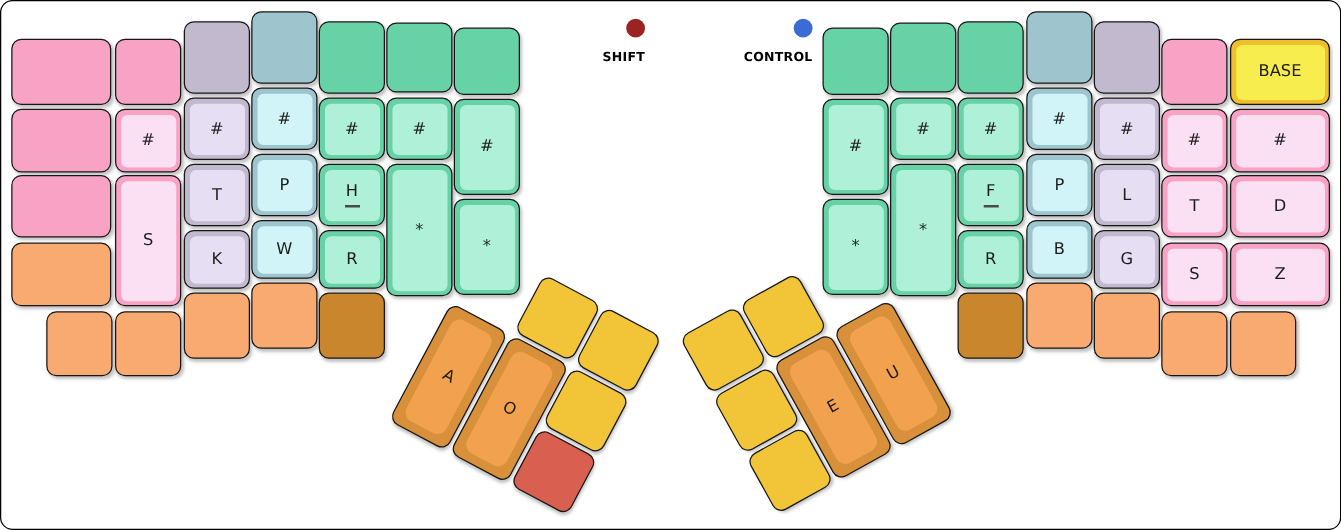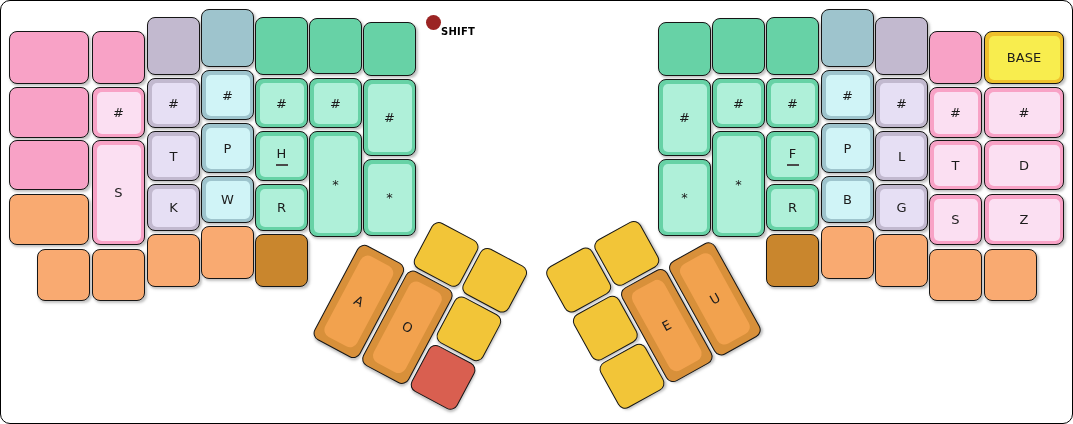--- a/index.html
+++ b/index.html
@@ -7,33 +7,37 @@
   .board{position:absolute;left:0;top:0;width:1073px;height:424px;border:1.5px solid #000;
          border-radius:10px;box-sizing:border-box;background:#fff;overflow:hidden;}
   .key{position:absolute;border:1.6px solid #161616;border-radius:8px;box-sizing:border-box;
        box-shadow:1.5px 2px 2.5px rgba(80,80,80,.35);}
   .cap{position:absolute;inset:3.5px;border-radius:5px;display:flex;flex-direction:column;
        align-items:center;justify-content:center;}
   .key.big .cap{inset:7px;border-radius:8px;}
   .klabel{font-size:13px;color:#1c1c1c;line-height:1;}
   .home-dash{width:12px;height:2px;background:#4a4a4a;margin-top:4px;}
   .thumb-cluster{position:absolute;width:0;height:0;transform-origin:0 0;}
-  .indicator{position:absolute;top:14px;width:90px;display:flex;flex-direction:row;align-items:flex-start;}
+  .indicator{position:absolute;top:14px;width:90px;display:flex;flex-direction:column;align-items:flex-end;}
   .ind-0{left:425px;} .ind-1{left:492px;} .ind-2{left:559px;}
   .dot{width:15px;height:15px;border-radius:50%;}
   .ind-label{margin-top:11px;font-size:10px;font-weight:bold;color:#000;letter-spacing:.2px;}
 </style>
 </head>
 <body>
 
 <div class="board">
 
   <div class="indicator ind-0">
     <div class="dot" style="background: rgb(155, 36, 35);"></div>
     <div class="ind-label">SHIFT</div>
+  </div>
+  <div class="indicator ind-2">
+    <div class="dot" style="background: rgb(58, 107, 214);"></div>
+    <div class="ind-label">CONTROL</div>
   </div>
 
   <div id="main-keys">
       <div class="key" style="left: 8px; top: 30px; width: 80px; height: 53px; background: rgb(248, 162, 198);"></div>
       <div class="key" style="left: 8px; top: 86px; width: 80px; height: 51px; background: rgb(248, 162, 198);"></div>
       <div class="key" style="left: 8px; top: 139px; width: 80px; height: 50px; background: rgb(248, 162, 198);"></div>
       <div class="key" style="left: 8px; top: 193px; width: 80px; height: 51px; background: rgb(249, 170, 113);"></div>
       <div class="key" style="left: 91px; top: 30px; width: 53px; height: 53px; background: rgb(248, 162, 198);"></div>
       <div class="key" style="left: 91px; top: 86px; width: 53px; height: 51px; background: rgb(248, 162, 198);">
         <div class="cap" style="background: rgb(251, 223, 242);">

